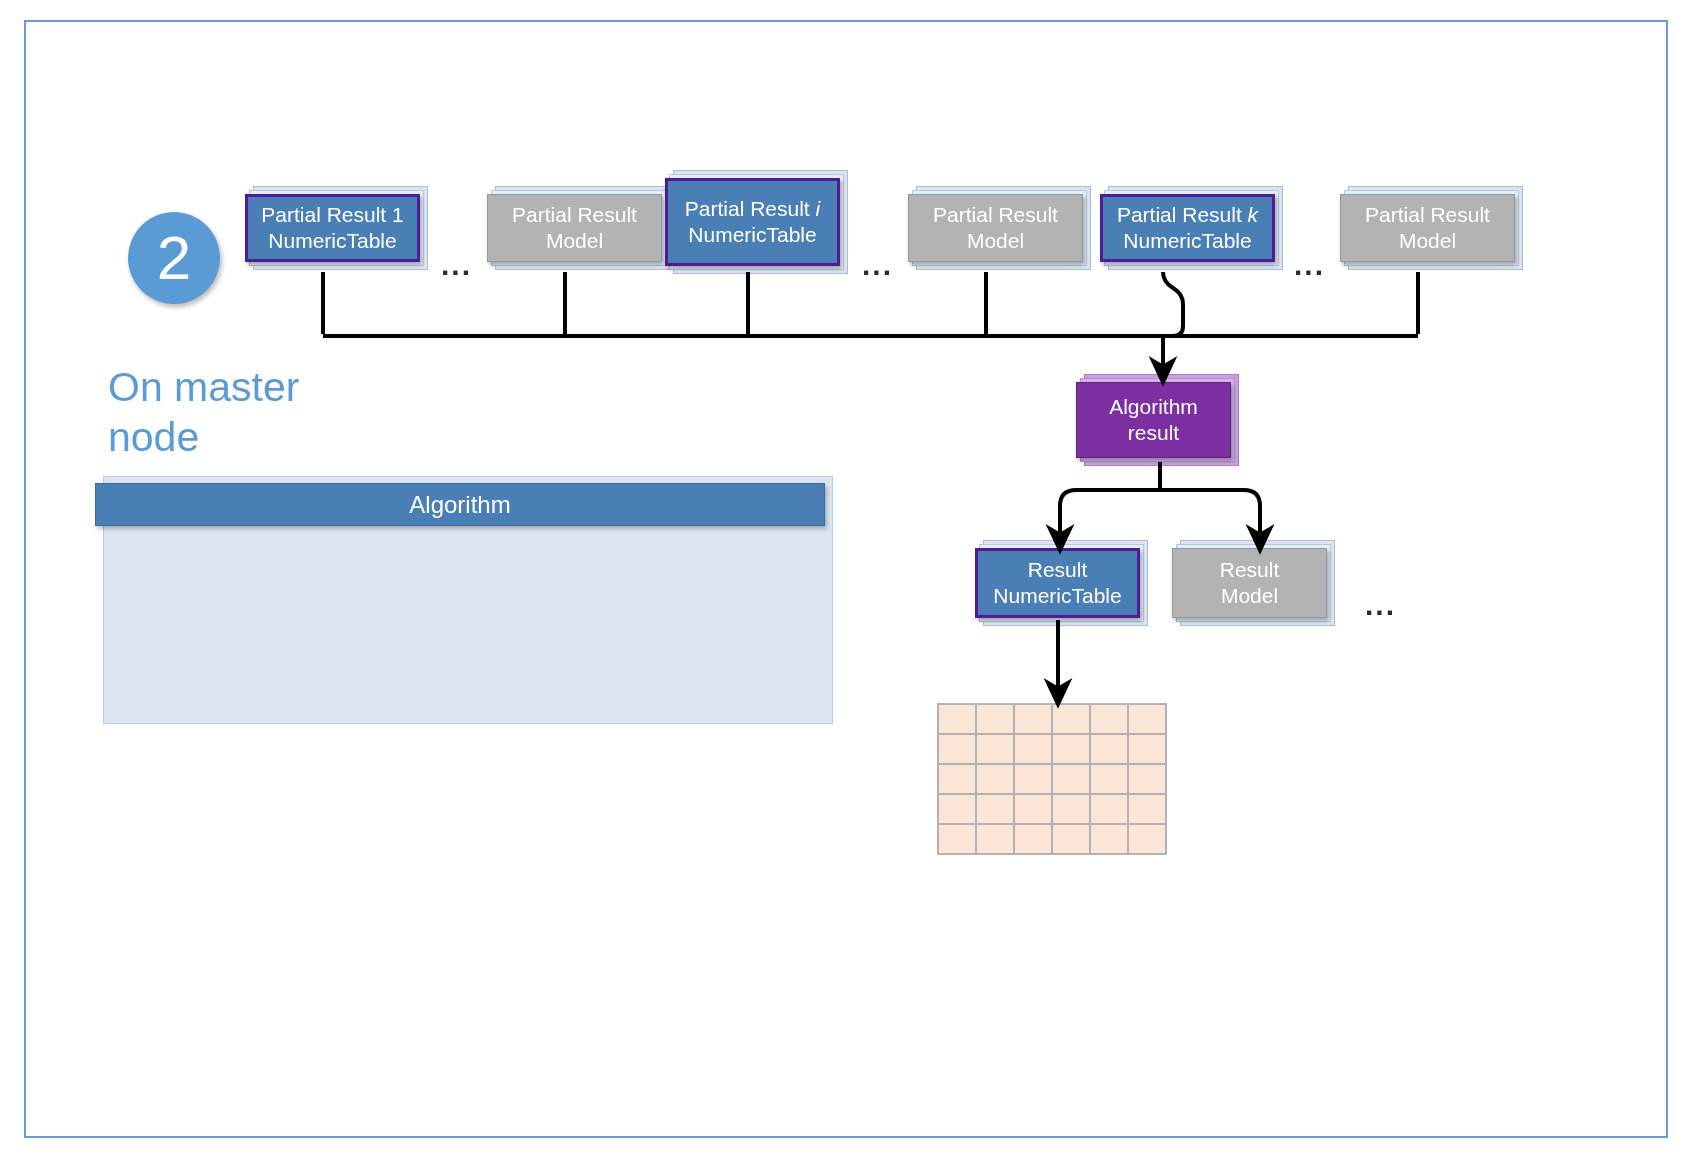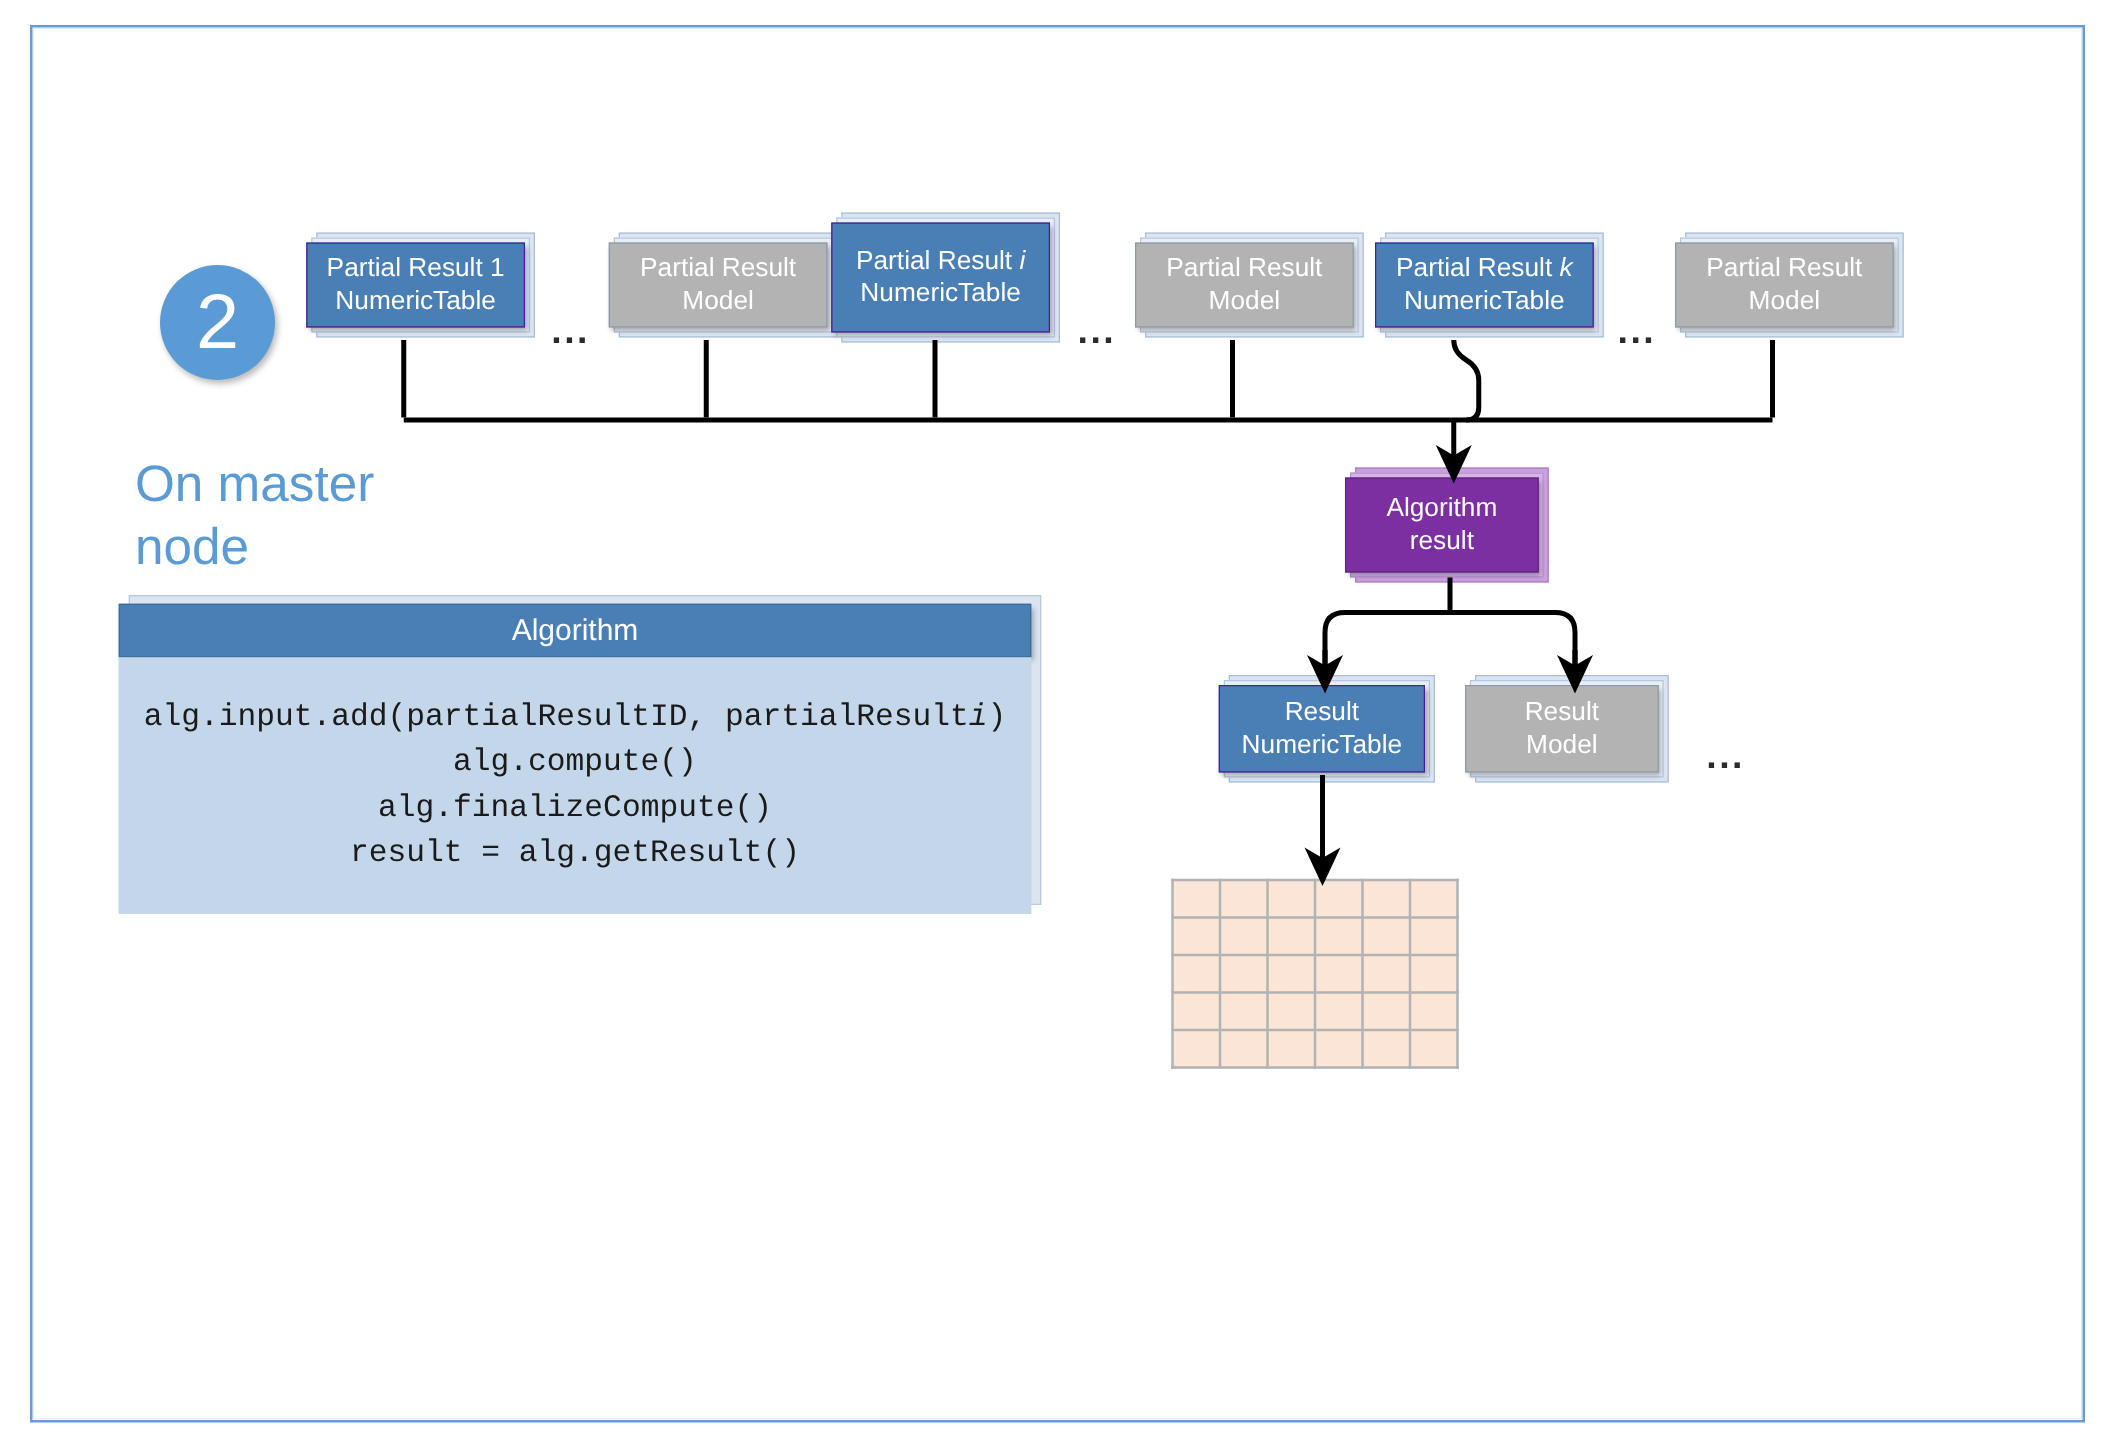--- a/index.html
+++ b/index.html
@@ -89,21 +89,21 @@
     align-items: center;
     justify-content: center;
     color: #ffffff;
     font-size: 21px;
     line-height: 1.25;
     text-align: center;
     box-shadow: 2px 3px 4px rgba(0,0,0,0.30);
   }
   .face.blue {
     background: #4a7fb5;
-    border: 1px solid #4c1d95;
+    border: 3px solid #4c1d95;
   }
   .face.gray {
     background: #b3b3b3;
     border: 1px solid #8f9aa6;
   }
   .face.purple {
     background: #7b2fa0;
     border: 1px solid #5f2480;
   }
   .stackbox.purple-stack .sheet {
@@ -293,26 +293,20 @@
     <div class="sheet2"></div>
     <div class="face purple">
       <span>Algorithm</span>
       <span>result</span>
     </div>
   </div>
 
   <div id="algo-card">
     <div class="card-shadow"></div>
     <div id="algo-header">Algorithm</div>
-    <div id="algo-body">
-      <div class="code-line">alg.input.add(partialResultID, partialResult<em>i</em>)</div>
-      <div class="code-line">alg.compute()</div>
-      <div class="code-line">alg.finalizeCompute()</div>
-      <div class="code-line">result = alg.getResult()</div>
-    </div>
   </div>
 
   <div class="stackbox" style="left:975px; top:548px; width:175px; height:70px;">
     <div class="sheet"></div>
     <div class="sheet2"></div>
     <div class="face blue">
       <span>Result</span>
       <span>NumericTable</span>
     </div>
   </div>

